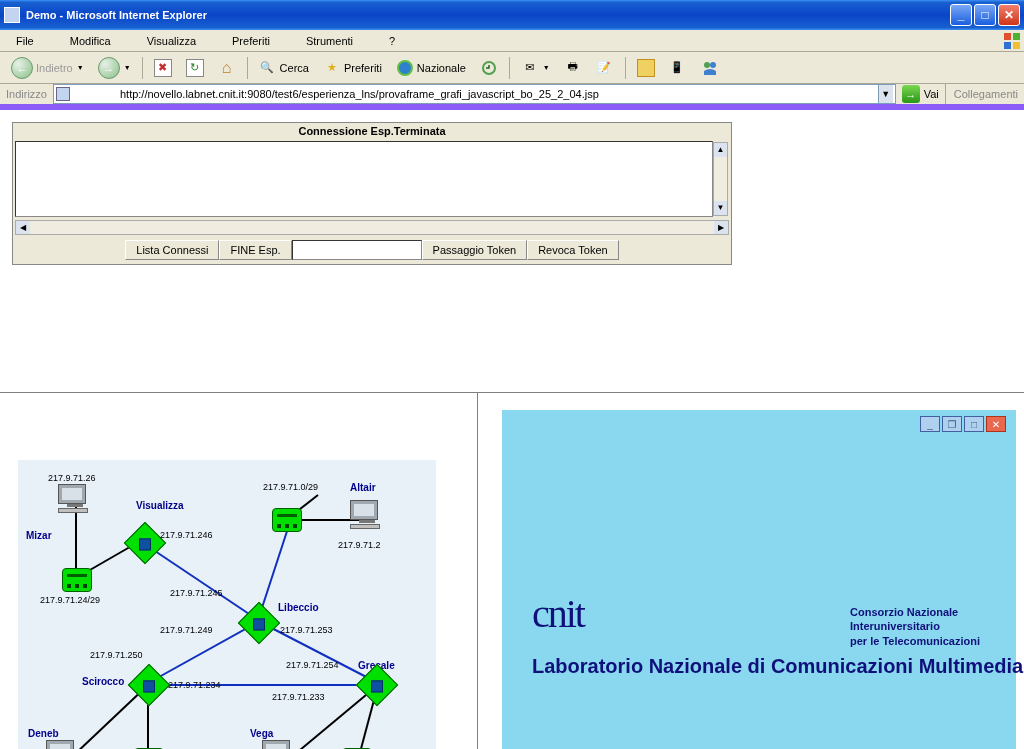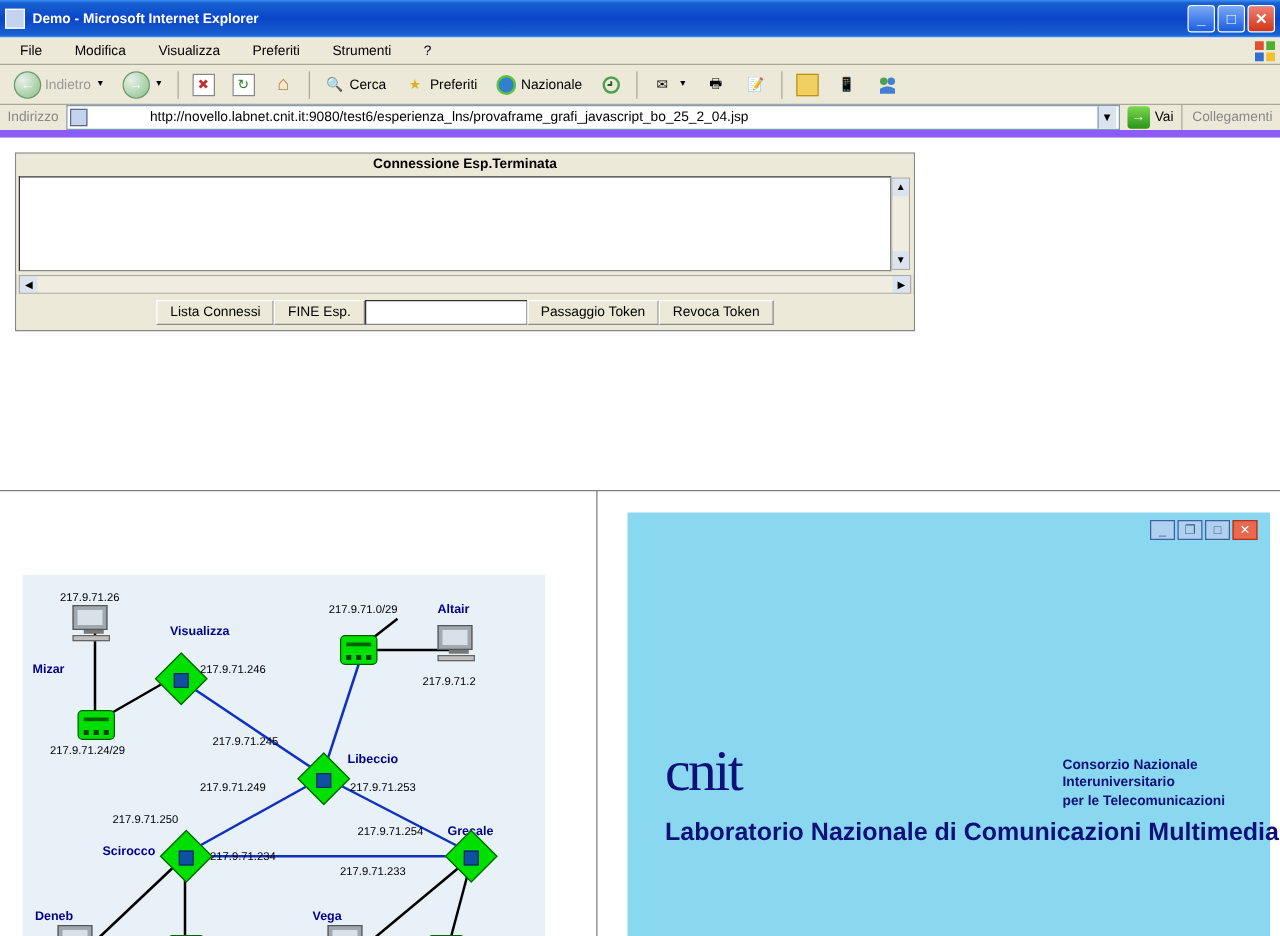--- a/index.html
+++ b/index.html
@@ -7,21 +7,21 @@
 
 
 .titlebar { background: linear-gradient(to bottom, #3b90f5 0%, #1860d0 8%, #0a45c8 50%, #1860d0 92%, #3b90f5 100%); height: 30px; display: flex; align-items: center; padding: 0 4px; color: #fff; font-weight: bold; }
 .titlebar .icon { width: 16px; height: 16px; background: #c3d4f0; margin-right: 6px; border: 1px solid #fff; }
 .win-controls { margin-left: auto; display: flex; gap: 2px; }
 .win-btn { width: 22px; height: 22px; border-radius: 3px; border: 1px solid #fff; display: flex; align-items: center; justify-content: center; color: #fff; font-size: 12px; font-weight: bold; cursor: pointer; }
 .win-min, .win-max { background: linear-gradient(to bottom, #7aa8f5, #1a5ee0); }
 .win-close { background: linear-gradient(to bottom, #f08070, #d03518); }
 
 
-.menubar { background: #ece9d8; border-bottom: 1px solid #aca899; height: 22px; display: flex; align-items: center; padding: 0 8px; gap: 10px; position: relative; }
+.menubar { background: #ece9d8; border-bottom: 1px solid #aca899; height: 22px; display: flex; align-items: center; padding: 0 8px; gap: 20px; position: relative; }
 .menubar .item { padding: 2px 8px; cursor: pointer; }
 .win-flag { position: absolute; right: 3px; top: 2px; width: 18px; height: 18px; }
 
 
 .toolbar { background: #ece9d8; border-bottom: 1px solid #aca899; height: 32px; display: flex; align-items: center; padding: 0 6px; gap: 4px; }
 .tbtn { display: inline-flex; align-items: center; gap: 3px; padding: 2px 4px; cursor: pointer; border: 1px solid transparent; min-height: 24px; }
 .tbtn.disabled { color: #999; cursor: default; }
 .tsep { width: 1px; height: 22px; background: #aca899; margin: 0 2px; }
 .circ-icon { width: 22px; height: 22px; border-radius: 50%; background: radial-gradient(circle at 30% 30%, #e8f0e8, #88c088); border: 1px solid #6a9a6a; display: inline-flex; align-items: center; justify-content: center; color:#fff; font-size: 11px; font-weight: bold; }
 .sq-icon { width: 18px; height: 18px; background: #fff; border: 1px solid #888; display: inline-flex; align-items: center; justify-content: center; font-size: 11px; }
@@ -76,21 +76,21 @@
 .router-icon .ports { position: absolute; bottom: 3px; left: 4px; right: 4px; display: flex; justify-content: space-between; }
 .router-icon .ports span { width: 4px; height: 4px; background: #004000; }
 .switch-icon { position: absolute; width: 30px; height: 30px; background: #00e000; border: 1px solid #006000; transform: rotate(45deg); }
 .switch-icon::before { content:''; position:absolute; left:50%; top:50%; width:10px; height:10px; margin:-5px 0 0 -5px; background:#1050a0; border:1px solid #003060; transform: rotate(-45deg); }
 
 
 .logo-panel { position: absolute; left: 502px; top: 300px; width: 514px; height: 395px; background: #8ad8f0; }
 .logo-win { position: absolute; right: 10px; top: 6px; display: flex; gap: 2px; }
 .logo-win .w { width: 20px; height: 16px; border: 1px solid #4060a0; background: #b0d0f0; display: flex; align-items: center; justify-content: center; font-size: 10px; color: #406080; cursor: pointer; }
 .logo-win .w.close { background: #e86850; color: #fff; border-color: #b03018; }
-.cnit-logo { position: absolute; left: 30px; top: 180px; font-family: Georgia, serif; font-size: 46px; color: #10107a; letter-spacing: -2px; }
+.cnit-logo { position: absolute; left: 30px; top: 180px; font-family: Georgia, serif; font-size: 40px; color: #10107a; letter-spacing: -2px; }
 .cnit-desc { position: absolute; left: 320px; top: 195px; font-size: 11px; color: #10107a; font-weight: bold; line-height: 1.3; margin-left: 28px; }
 .lab-title { position: absolute; left: 30px; top: 245px; font-size: 20px; font-weight: bold; color: #10107a; white-space: nowrap; }
 </style>
 </head>
 <body>
 
 <div class="titlebar">
   <div class="icon"></div>
   <span>Demo - Microsoft Internet Explorer</span>
   <div class="win-controls">

